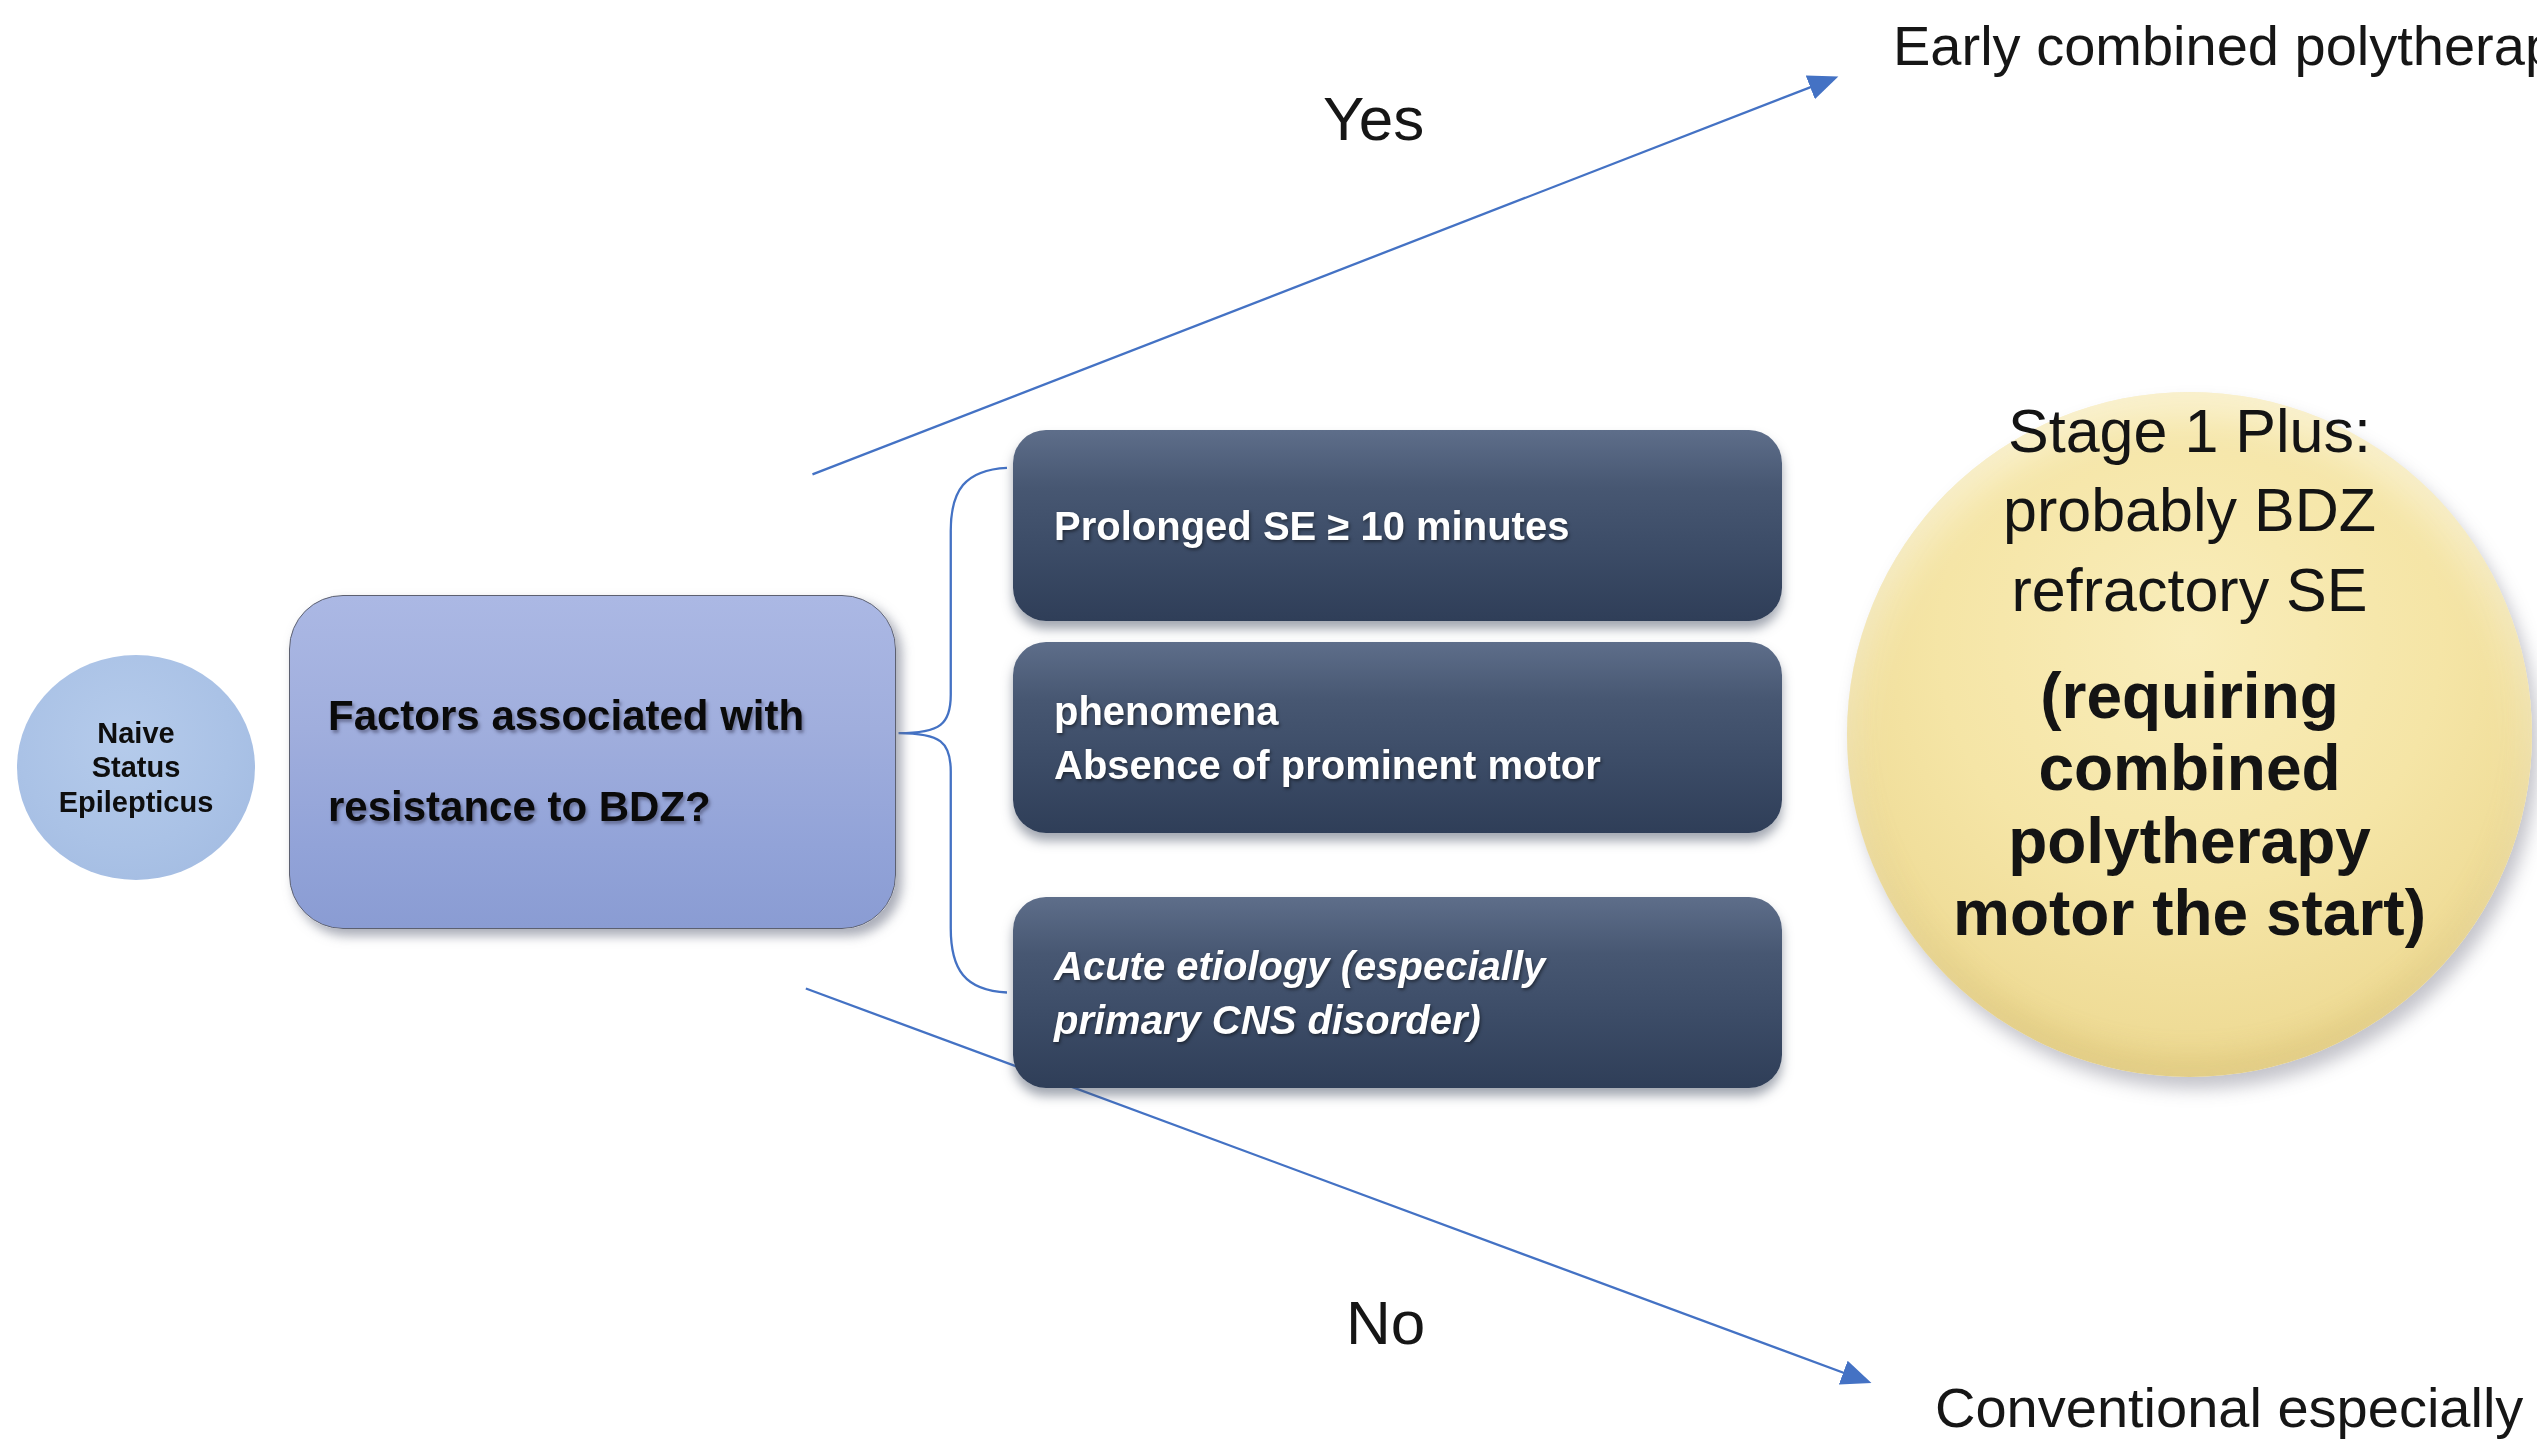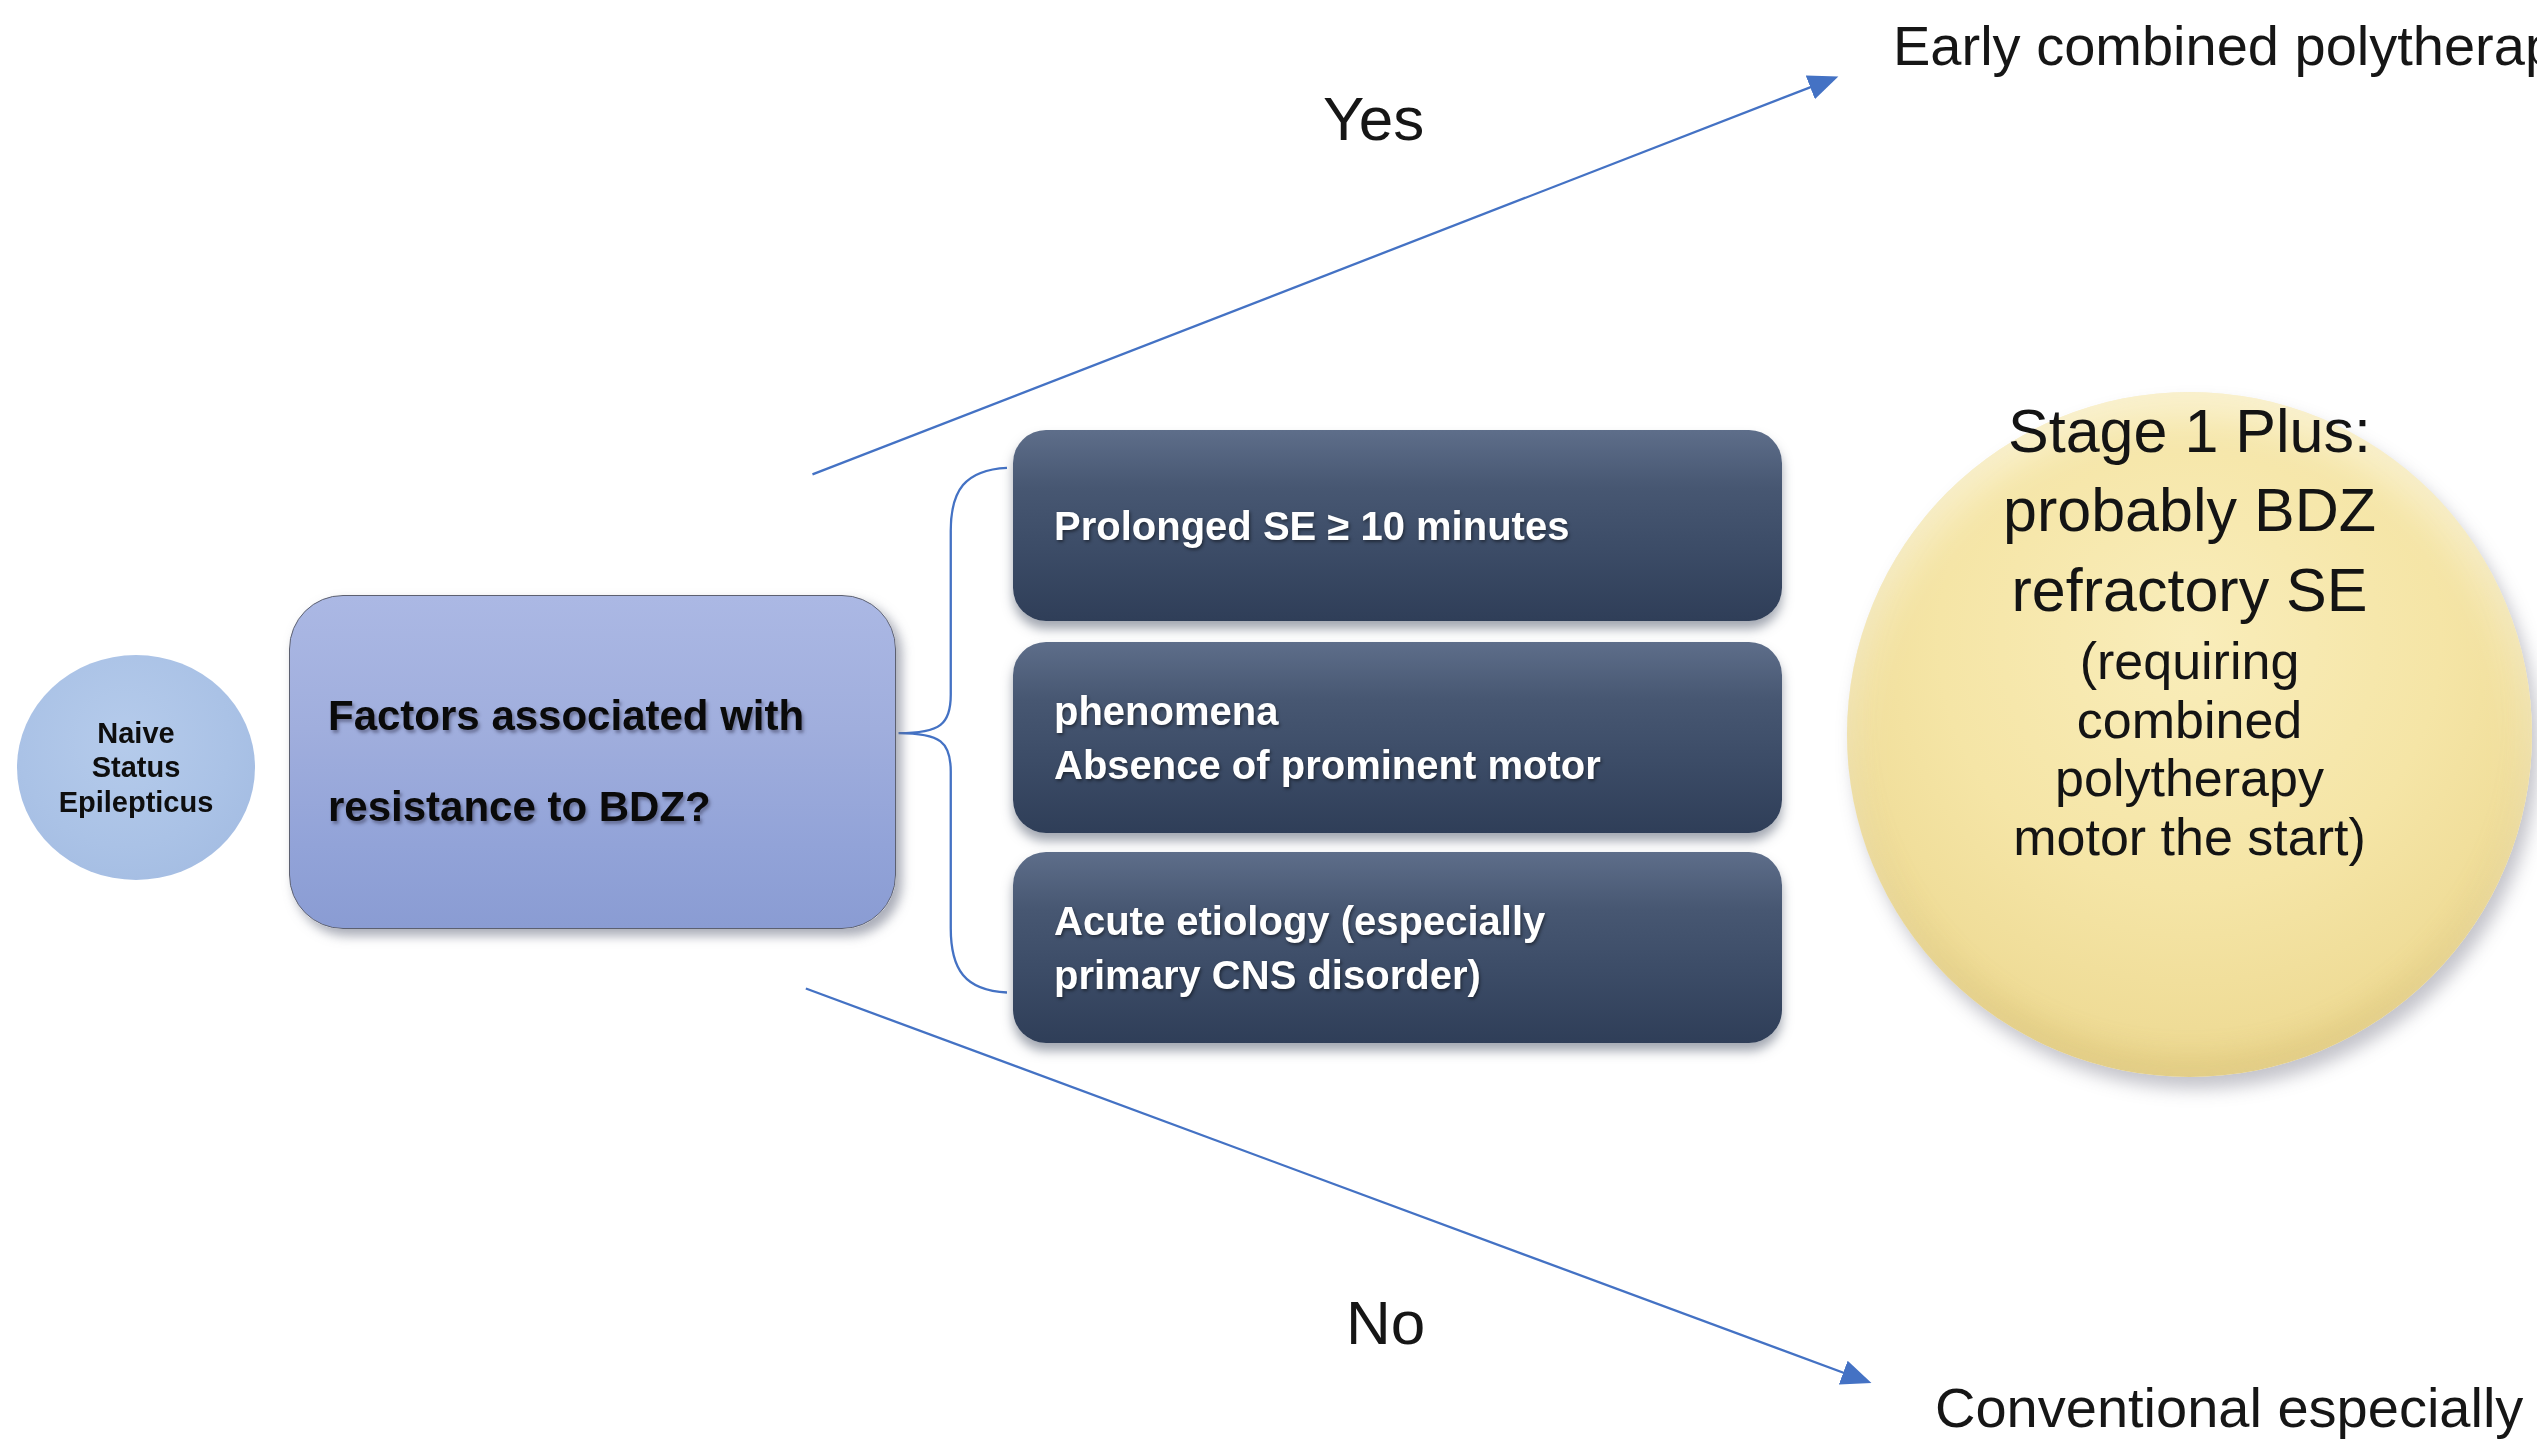--- a/index.html
+++ b/index.html
@@ -81,21 +81,21 @@
     padding-left: 41px;
     padding-right: 20px;
     color: #ffffff;
     font-weight: bold;
     font-size: 40px;
     line-height: 1.35;
     text-shadow: 1.3px 2px 3.3px rgba(0, 0, 0, 0.45);
   }
   #criteria-box-1 { top: 430px; }
   #criteria-box-2 { top: 642px; }
-  #criteria-box-3 { top: 852px; }
+  #criteria-box-3 { top: 897px; font-style: italic; }
 
   
   .stage-circle {
     position: absolute;
     left: 1847px; top: 392px;
     width: 685px; height: 685px;
     box-sizing: border-box;
     border-radius: 50%;
     background: radial-gradient(circle at 50% 36%, #f9edba 0%, #f5e5a6 45%, #efdc97 70%, #e6d086 92%, #e2ca7d 100%);
     box-shadow:
@@ -107,23 +107,24 @@
     align-items: center;
     justify-content: flex-start;
     text-align: center;
     color: #141414;
   }
   .stage-title {
     font-size: 61px;
     line-height: 1.3;
   }
   .stage-subtitle {
-    margin-top: 2px;
-    font-size: 52px;
+    margin-top: 30px;
+    font-size: 64px;
     line-height: 1.13;
+    font-weight: bold;
   }
 
   
   .branch-label {
     position: absolute;
     color: #161616;
     font-size: 62px;
     line-height: 1.1;
     white-space: nowrap;
   }

